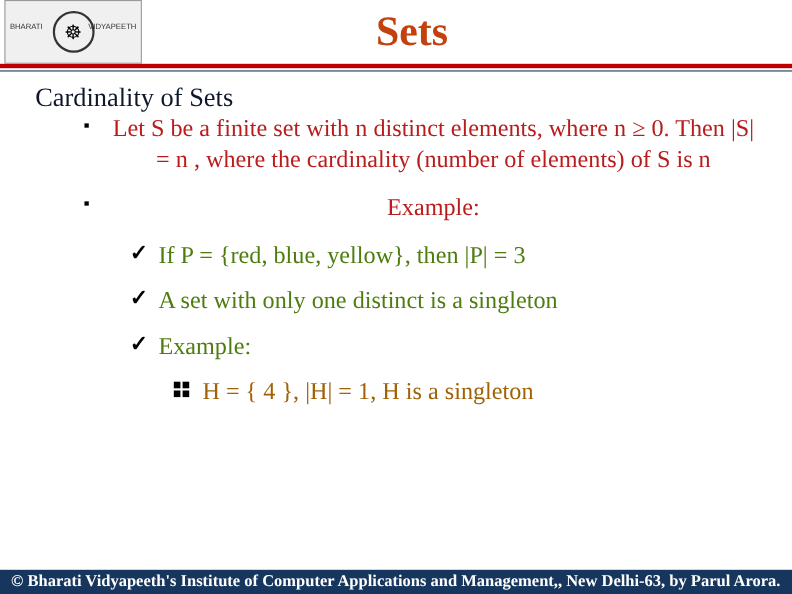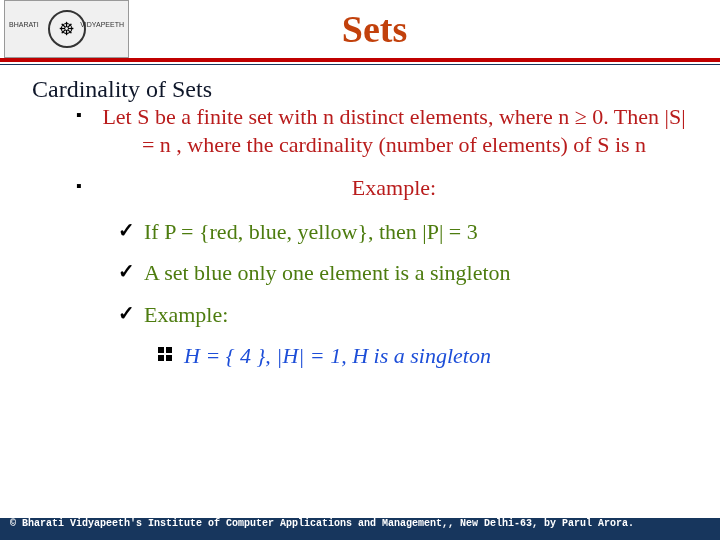--- a/index.html
+++ b/index.html
@@ -101,27 +101,26 @@
     content: "✓";
     position: absolute;
     left: 0;
     top: 0;
     font-size: 20px;
     color: #000;
     font-weight: bold;
   }
   .b3 {
     font-size: 22px;
-    color: #1d4ed8;
+    color: #a16207;
     margin-left: 126px;
     margin-bottom: 14px;
     position: relative;
     padding-left: 26px;
     line-height: 1.25;
-    font-style: italic;
   }
   .b3::before {
     content: "";
     position: absolute;
     left: 0;
     top: 5px;
     width: 14px;
     height: 14px;
     background:
       linear-gradient(#000,#000), linear-gradient(#000,#000),
@@ -129,24 +128,25 @@
     background-size: 6px 6px;
     background-position: 0 0, 8px 0, 0 8px, 8px 8px;
     background-repeat: no-repeat;
   }
   .footer {
     position: absolute;
     left: 0; right: 0; bottom: 0;
     height: 22px;
     background: #17365d;
     color: #fff;
-    font-family: Liberation Mono, monospace;
-    font-size: 10px;
+    font-family: Liberation Serif, serif;
+    font-size: 15px;
     font-weight: bold;
     display: flex;
+    align-items: center;
     padding-left: 10px;
   }
 </style>
 </head>
 <body>
 
 <div class="header">
   <div class="logo-wrap">
     <span class="logo-text-left">BHARATI</span>
     <div class="logo-emblem">☸</div>
@@ -157,20 +157,20 @@
 </div>
 
 <div class="content">
   <div class="subtitle">Cardinality of Sets</div>
 
   <div class="b1">Let S be a finite set with n distinct elements, where n ≥ 0. Then |S| = n , where the cardinality (number of elements) of S is n</div>
 
   <div class="b1">Example:</div>
   <div class="b2">If P = {red, blue, yellow}, then  |P| = 3</div>
 
-  <div class="b2"> A set blue only one element is a singleton</div>
+  <div class="b2"> A set with only one distinct is a singleton</div>
   <div class="b2">Example:</div>
   <div class="b3">H = { 4 }, |H| = 1, H is a singleton</div>
 </div>
 
 <div class="footer">
   <span>© Bharati Vidyapeeth's Institute of Computer Applications and Management,, New Delhi-63, by Parul Arora.</span>
 </div>
 
 </body></html>

